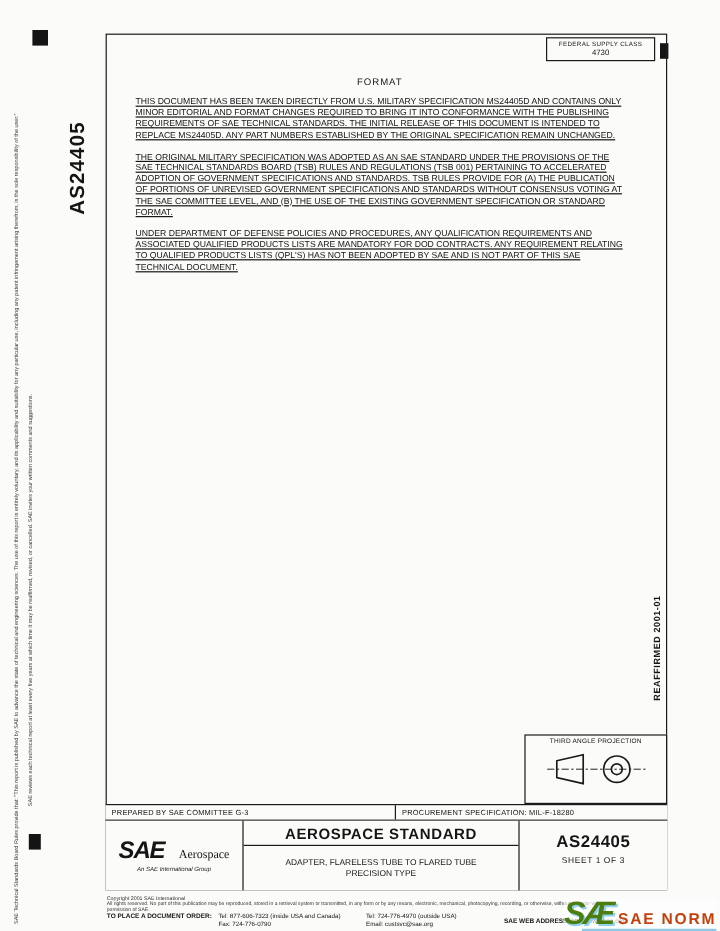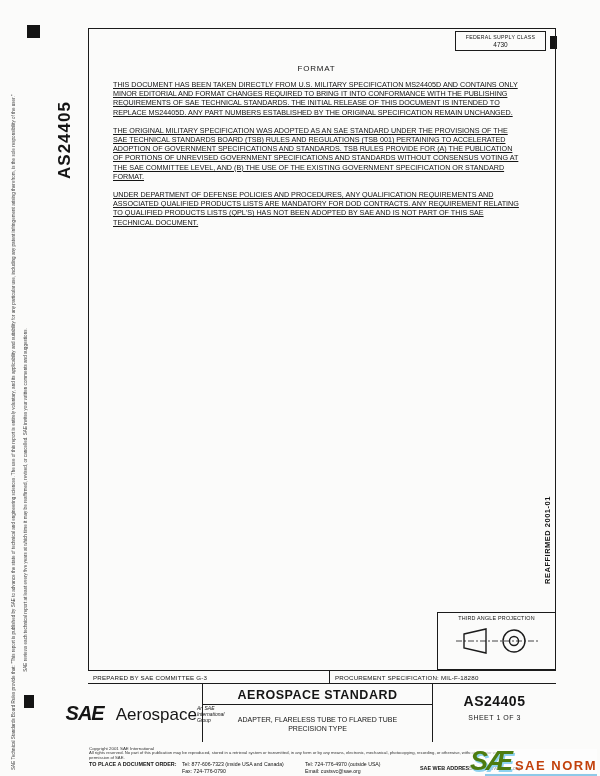--- a/index.html
+++ b/index.html
@@ -32,24 +32,24 @@
   .proj-box { position:absolute; left:437px; top:612px; width:119px; height:58px; border:1px solid #1b1b1b; background:#fbfbfa; }
   .proj-label { font-size:5.4px; text-align:center; padding:2px 0 1px; letter-spacing:.2px; }
   .proj-symbol { display:block; margin:2px auto 0; }
 
   .tb-row1 { position:absolute; left:88px; top:670px; width:468px; height:14px; border-top:1.5px solid #1b1b1b; border-bottom:1.5px solid #1b1b1b; display:flex; background:#fbfbfa; }
   .tb-row1 .cell { font-size:6.2px; padding:3px 0 0 5px; letter-spacing:.2px; }
   .tb-prepared { width:242px; border-right:1px solid #1b1b1b; }
   .tb-procurement { flex:1; }
 
   .tb-row2 { position:absolute; left:88px; top:684px; width:468px; height:58px; display:flex; background:#fbfbfa; }
-  .tb-logo-cell { width:115px; border-right:1px solid #1b1b1b; display:flex; flex-direction:row; align-items:center; justify-content:center; }
+  .tb-logo-cell { width:115px; border-right:1px solid #1b1b1b; display:flex; flex-direction:column; align-items:center; justify-content:center; }
   .logo-row { display:flex; align-items:baseline; }
   .logo-sae { font-style:italic; font-weight:800; font-size:20px; letter-spacing:-1px; }
-  .logo-aero { font-size:17px; margin-left:12px; font-weight:500; }
+  .logo-aero { font-size:10px; margin-left:12px; font-weight:500;font-family:Liberation Serif, serif; }
   .logo-tag { font-size:5px; font-style:italic; margin-top:1px; }
   .tb-center-cell { width:230px; border-right:1px solid #1b1b1b; display:flex; flex-direction:column; }
   .tb-std-type { height:21px; border-bottom:1px solid #1b1b1b; text-align:center; font-weight:bold; font-size:12.5px; padding-top:4px; letter-spacing:.5px; }
   .tb-doc-title { flex:1; display:flex; align-items:center; justify-content:center; text-align:center; font-size:7px; line-height:9px; padding:2px 30px; }
   .tb-num-cell { flex:1; text-align:center; padding-top:9px; }
   .tb-doc-number { font-weight:bold; font-size:14px; letter-spacing:.5px; }
   .tb-sheet { font-size:7px; margin-top:5px; letter-spacing:.5px; }
 
   .footer-copy   { position:absolute; left:89px; top:746px; font-size:4.4px; color:#333; }
   .footer-rights { position:absolute; left:89px; top:751px; width:420px; font-size:4.2px; line-height:4.7px; color:#333; }

